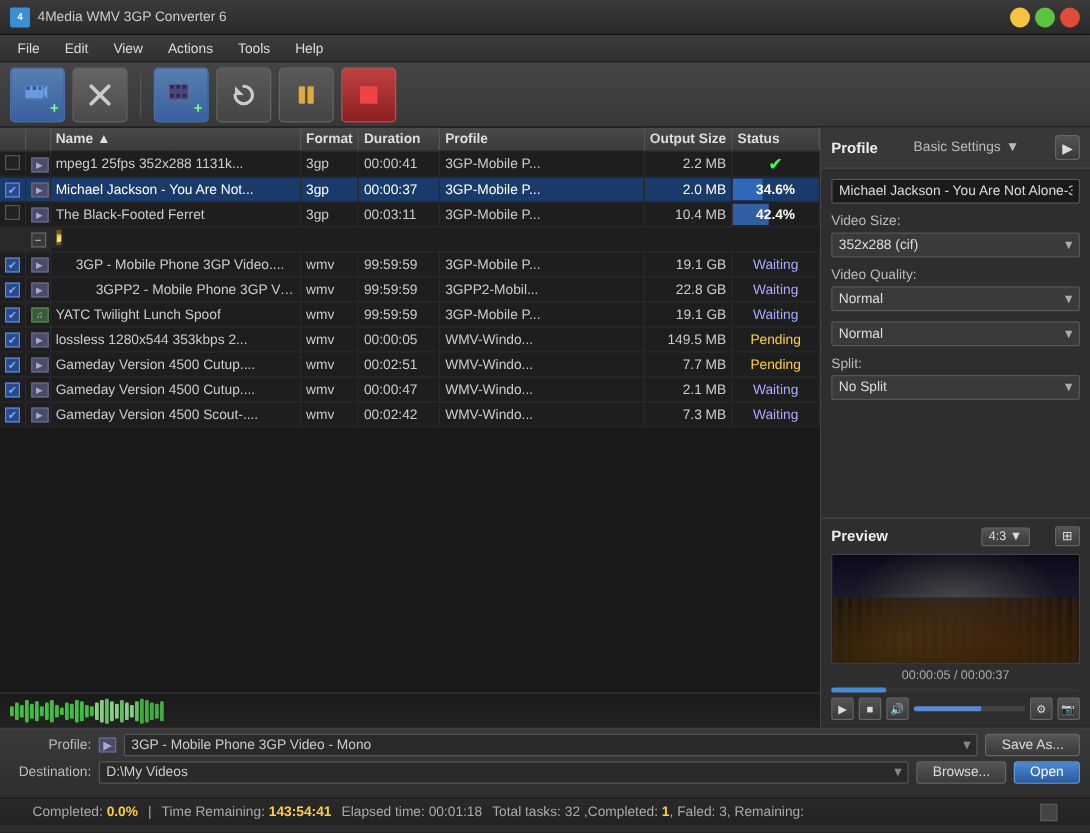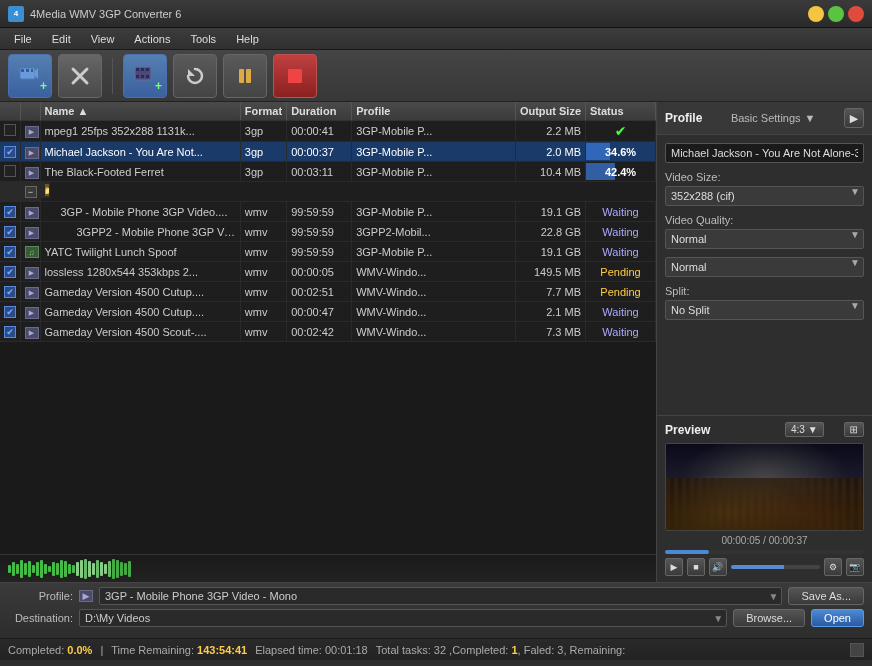--- a/index.html
+++ b/index.html
@@ -257,21 +257,21 @@
       background: #1a1a1a;
       border: 1px solid #555;
       border-radius: 2px;
       color: #ddd;
       padding: 3px 5px;
       font-size: 11px;
     }
     .form-select-wrap {
       width: 100%;
       position: relative;
-      display: flex; 
+      display: flex; align-items: center;
     }
     .form-select {
       width: 100%;
       background: #3a3a3a;
       border: 1px solid #555;
       border-radius: 2px;
       color: #ddd;
       padding: 3px 20px 3px 5px;
       font-size: 11px;
       appearance: none;
@@ -423,21 +423,21 @@
       border-color: #5a9ae4;
       color: white;
     }
     
     #status-bar {
       height: 22px;
       background: linear-gradient(180deg, #2a2a2a 0%, #222 100%);
       border-top: 1px solid #1a1a1a;
       display: flex;
       align-items: center;
-      padding: 0 8px;
+      padding: 0 26px;
       gap: 8px;
       font-size: 11px;
       color: #aaa;
     }
     #status-bar .highlight { color: #ffcc44; font-weight: bold; }
     .status-icon {
       width: 14px; height: 14px;
       background: #444;
       border: 1px solid #555;
       cursor: pointer; float: right;

